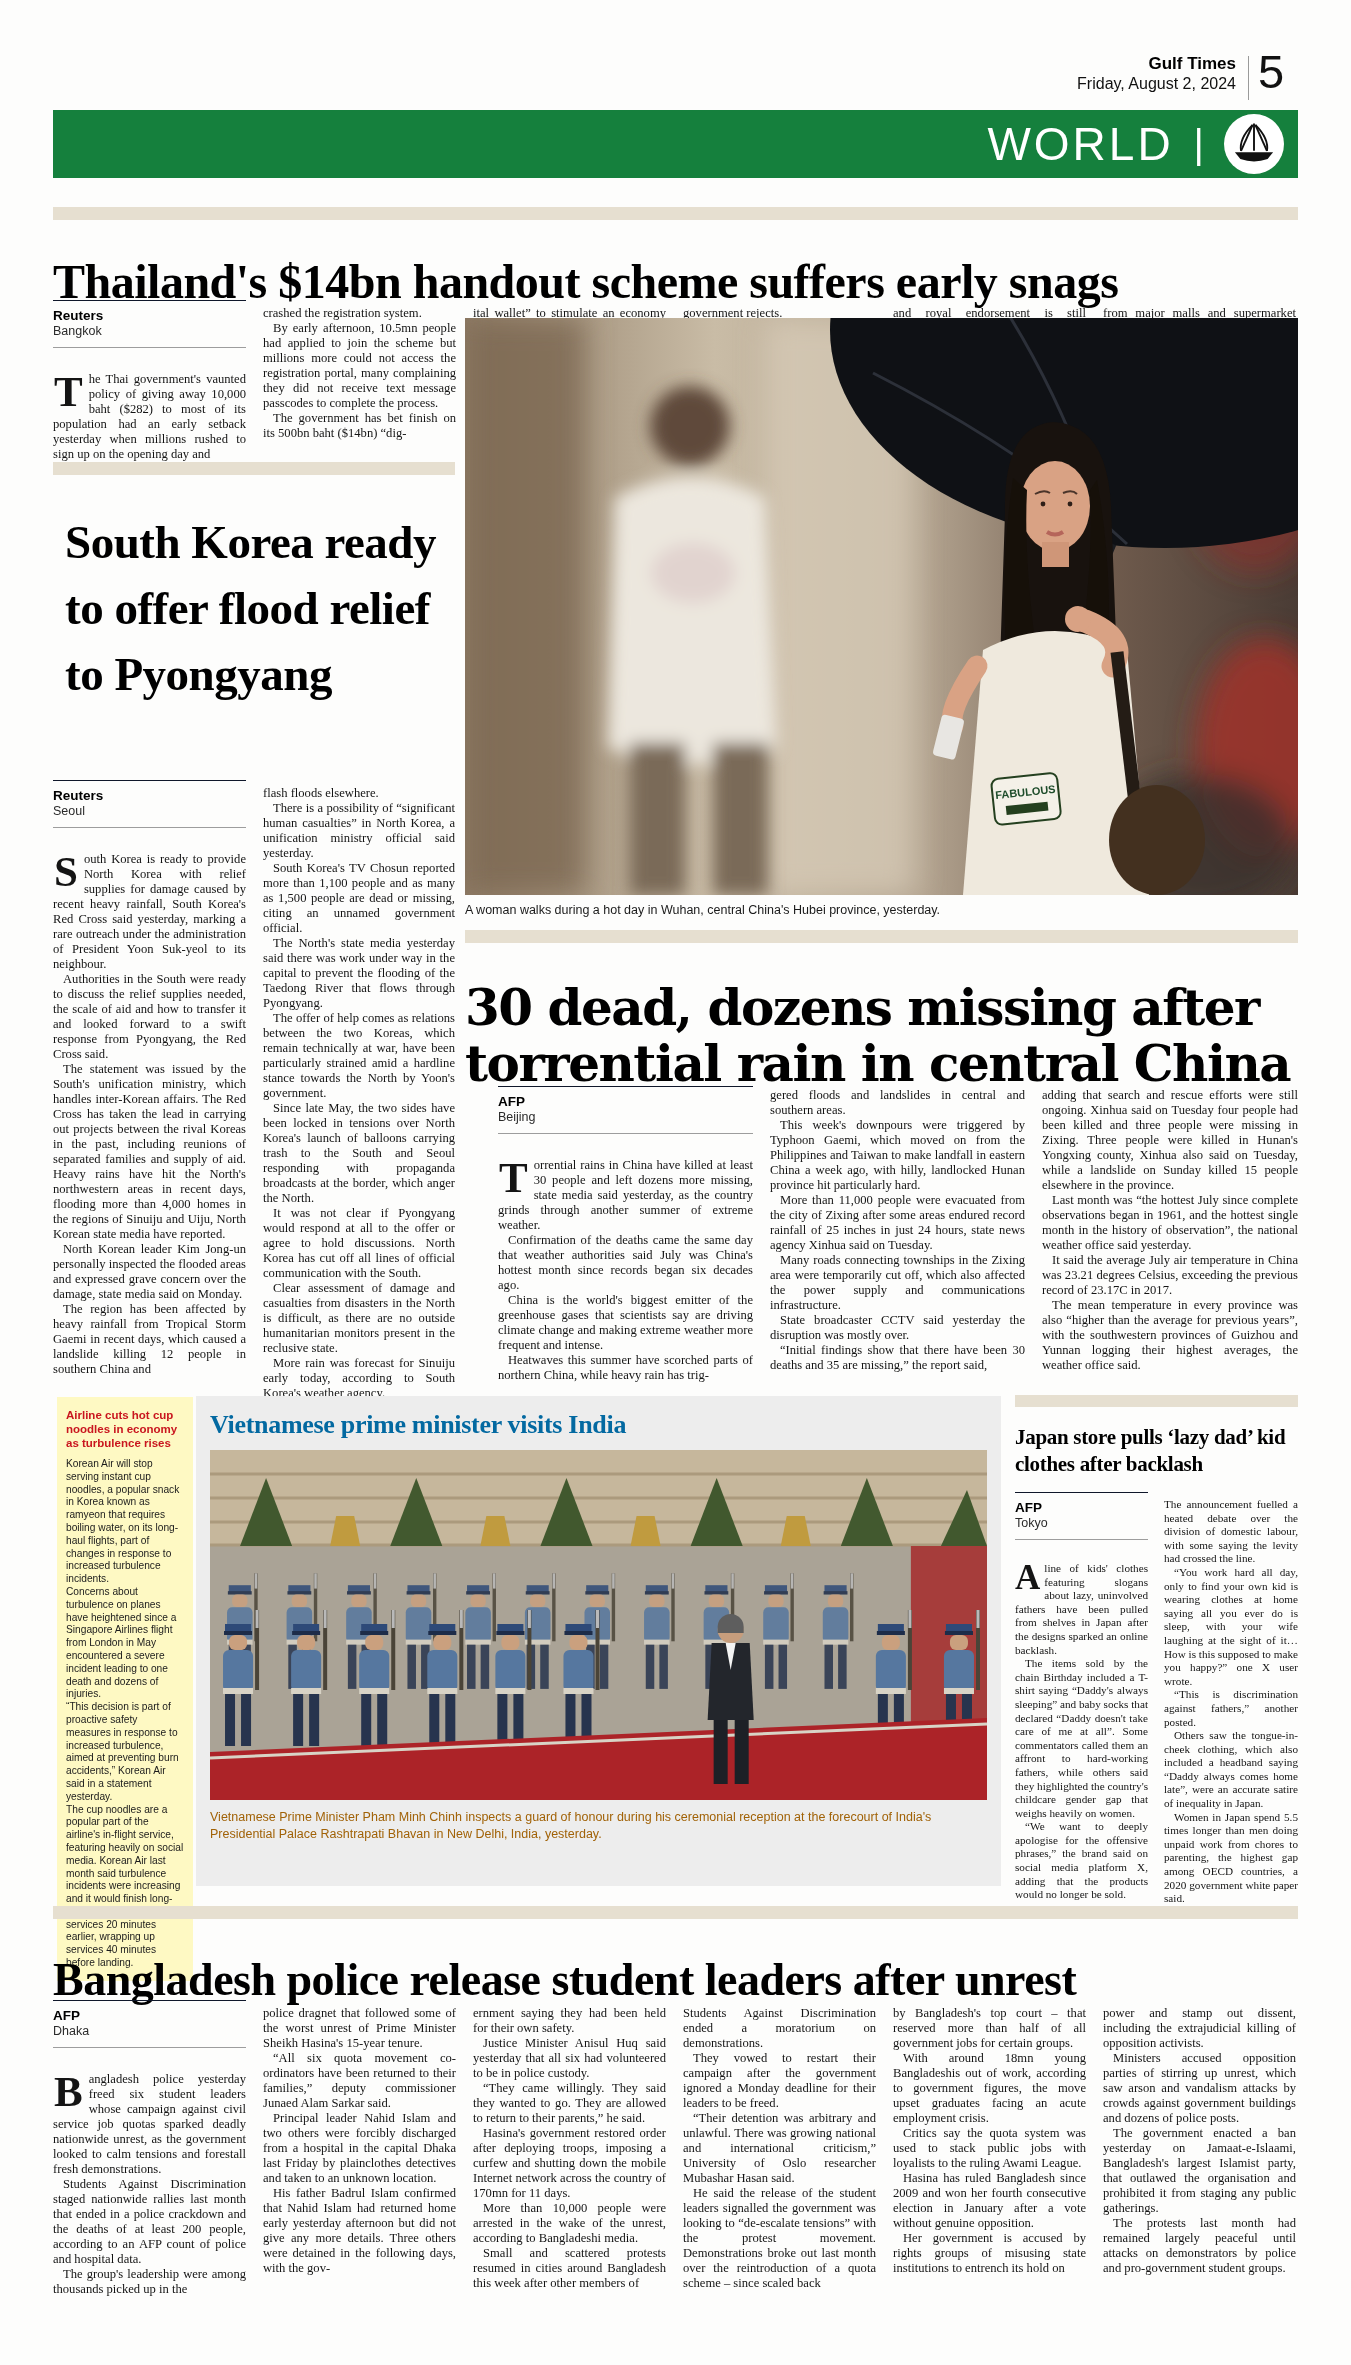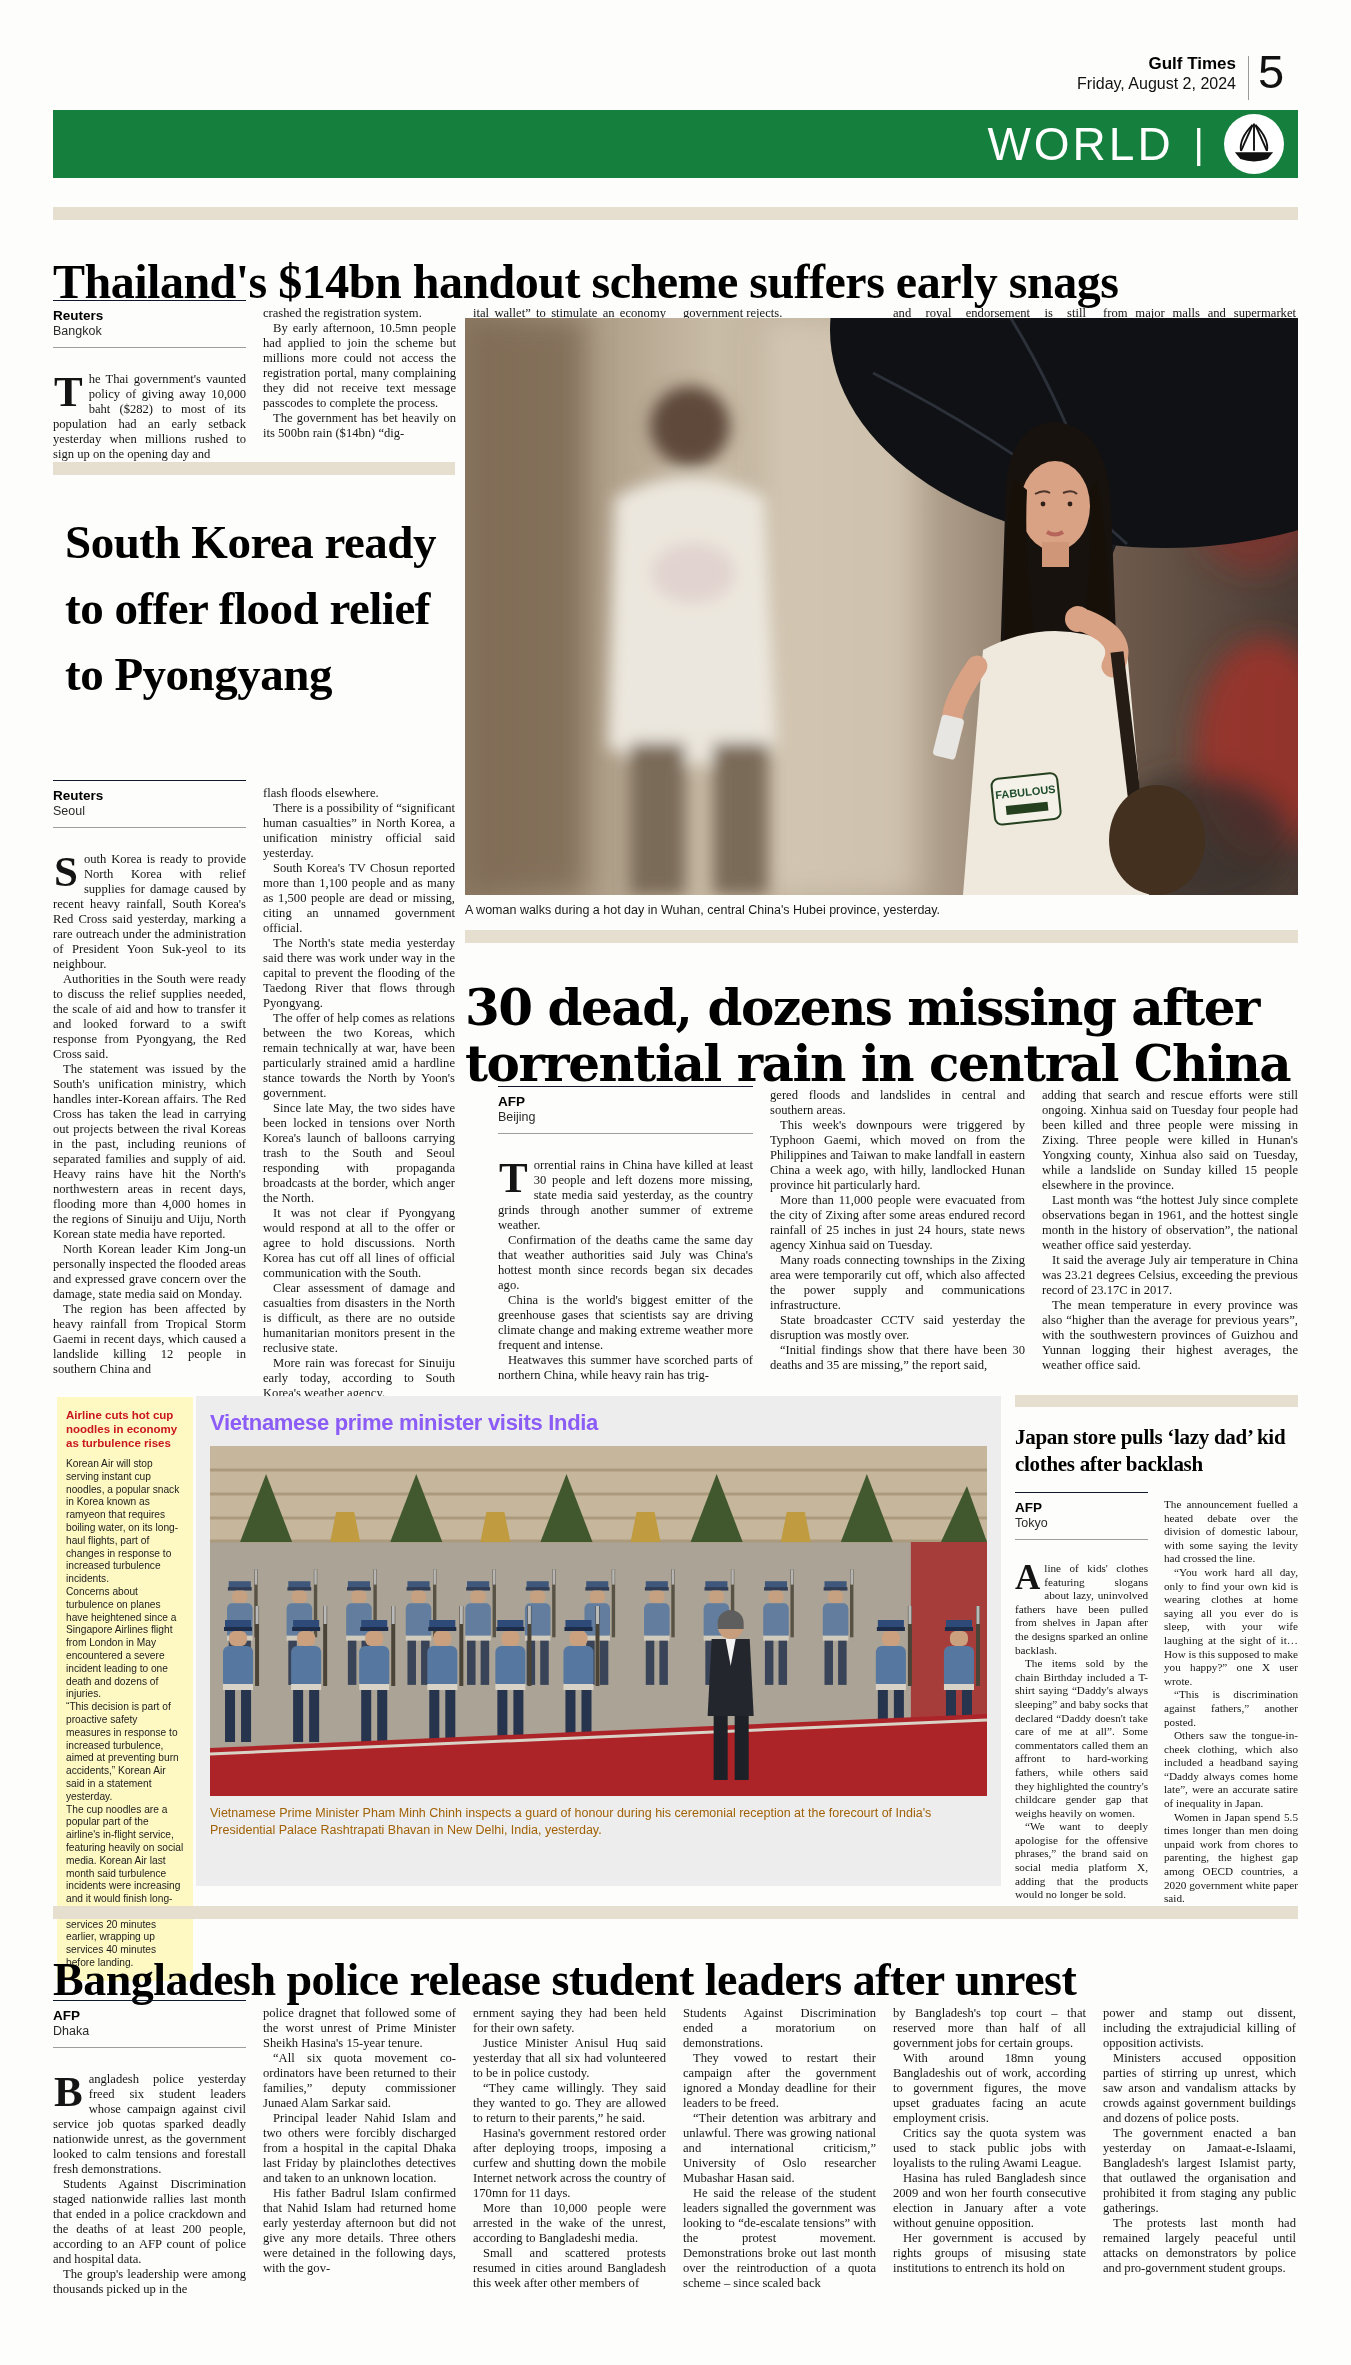--- a/index.html
+++ b/index.html
@@ -37,21 +37,21 @@
   
   .photo{position:absolute;overflow:hidden;}
   .photo svg{display:block;width:100%;height:100%;}
   .caption{position:absolute;font-family:"Liberation Sans",sans-serif;font-size:12.5px;line-height:16px;color:#1a1a1a;}
   
   .noodles{position:absolute;left:57px;top:1397px;width:136px;min-height:433px;background:#fef9c3;box-sizing:border-box;padding:11px 9px;}
   .noodles h3{margin:0 0 8px 0;font-family:"Liberation Sans",sans-serif;font-weight:700;font-size:11.5px;line-height:14px;color:#c9161f;}
   .noodles p{margin:0;font-family:"Liberation Sans",sans-serif;font-size:10.2px;line-height:12.8px;color:#1b1b1b;}
   
   .vnbox{position:absolute;left:196px;top:1396px;width:805px;height:490px;background:#ededed;box-sizing:border-box;padding:12px 14px;}
-  .vnbox .vn-title{font-family:Liberation Sans, sans-serif;font-weight:800;font-size:22px;color:#8b5cf6;letter-spacing:-0.3px;margin:2px 0 10px 0;}
+  .vnbox .vn-title{font-family:Liberation Serif, serif;font-weight:800;font-size:26px;color:#0369a1;letter-spacing:-0.3px;margin:2px 0 10px 0;}
   .vnbox .vn-photo{width:777px;height:350px;overflow:hidden;}
   .vnbox .vn-photo svg{display:block;width:100%;height:100%;}
   .vnbox .vn-caption{margin-top:9px;font-family:"Liberation Sans",sans-serif;font-size:12.5px;line-height:16.5px;color:#a16207;width:740px;}
 </style>
 </head>
 <body>
 
 <div class="page">
 
   <div class="hdr-text">
@@ -85,21 +85,21 @@
   <div class="byline" style="left:53px;top:300px;width:193px;">
     <div class="agency">Reuters</div>
     <div class="place">Bangkok</div>
   </div>
   <div class="col body" style="left:53px;top:372px;width:193px;">
     <p class="drop">The Thai government's vaunted policy of giving away 10,000 baht ($282) to most of its population had an early setback yesterday when millions rushed to sign up on the opening day and</p>
   </div>
   <div class="col body" style="left:263px;top:306px;width:193px;">
     <p>crashed the registration system.</p>
     <p>By early afternoon, 10.5mn people had applied to join the scheme but millions more could not access the registration portal, many complaining they did not receive text message passcodes to complete the process.</p>
-    <p>The government has bet heavily on its 500bn rain ($14bn) “dig-</p>
+    <p>The government has bet finish on its 500bn baht ($14bn) “dig-</p>
   </div>
   <div class="col body" style="left:473px;top:306px;width:193px;">
     <p>ital wallet” to stimulate an economy struggling from high household debt and weak spending, but the scheme has been delayed due to uncertainty over funding sources.</p>
     <p>Critics, including respected economists and some former central bank governors, have complained the scheme was short-sighted and fiscally risky, which the</p>
   </div>
   <div class="col body" style="left:683px;top:306px;width:193px;">
     <p>government rejects.</p>
     <p>“It's normal to have problems on the first day, but we are doing our best,” said Prime Minister Srettha Thavisin, the programme biggest advocate.</p>
     <p>The lower house late on Wednesday approved an additional 122bn baht for 2024's fiscal year to help fund the digital wallet, but senate</p>
   </div>

